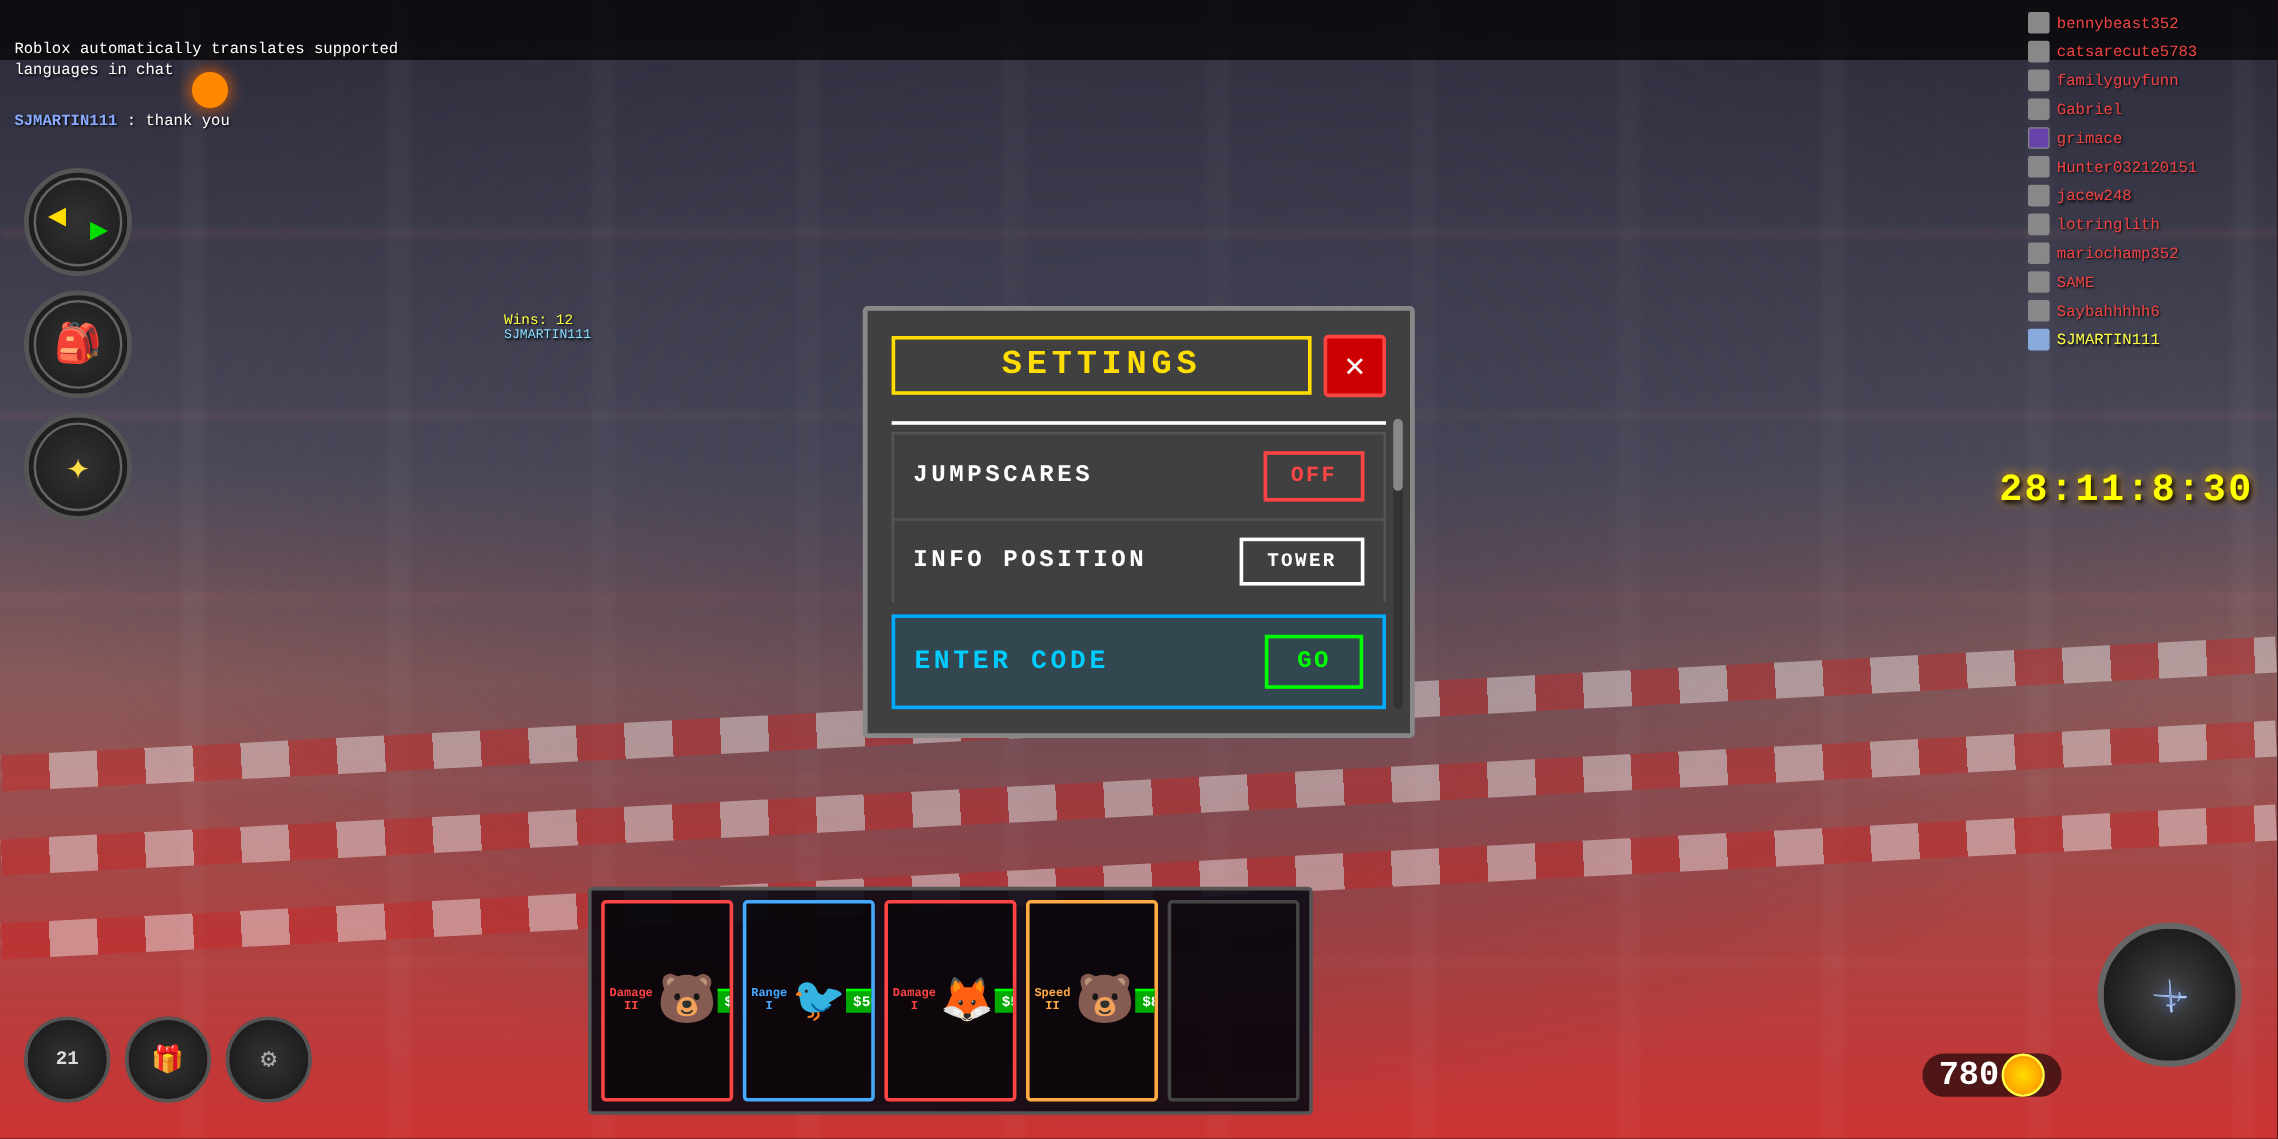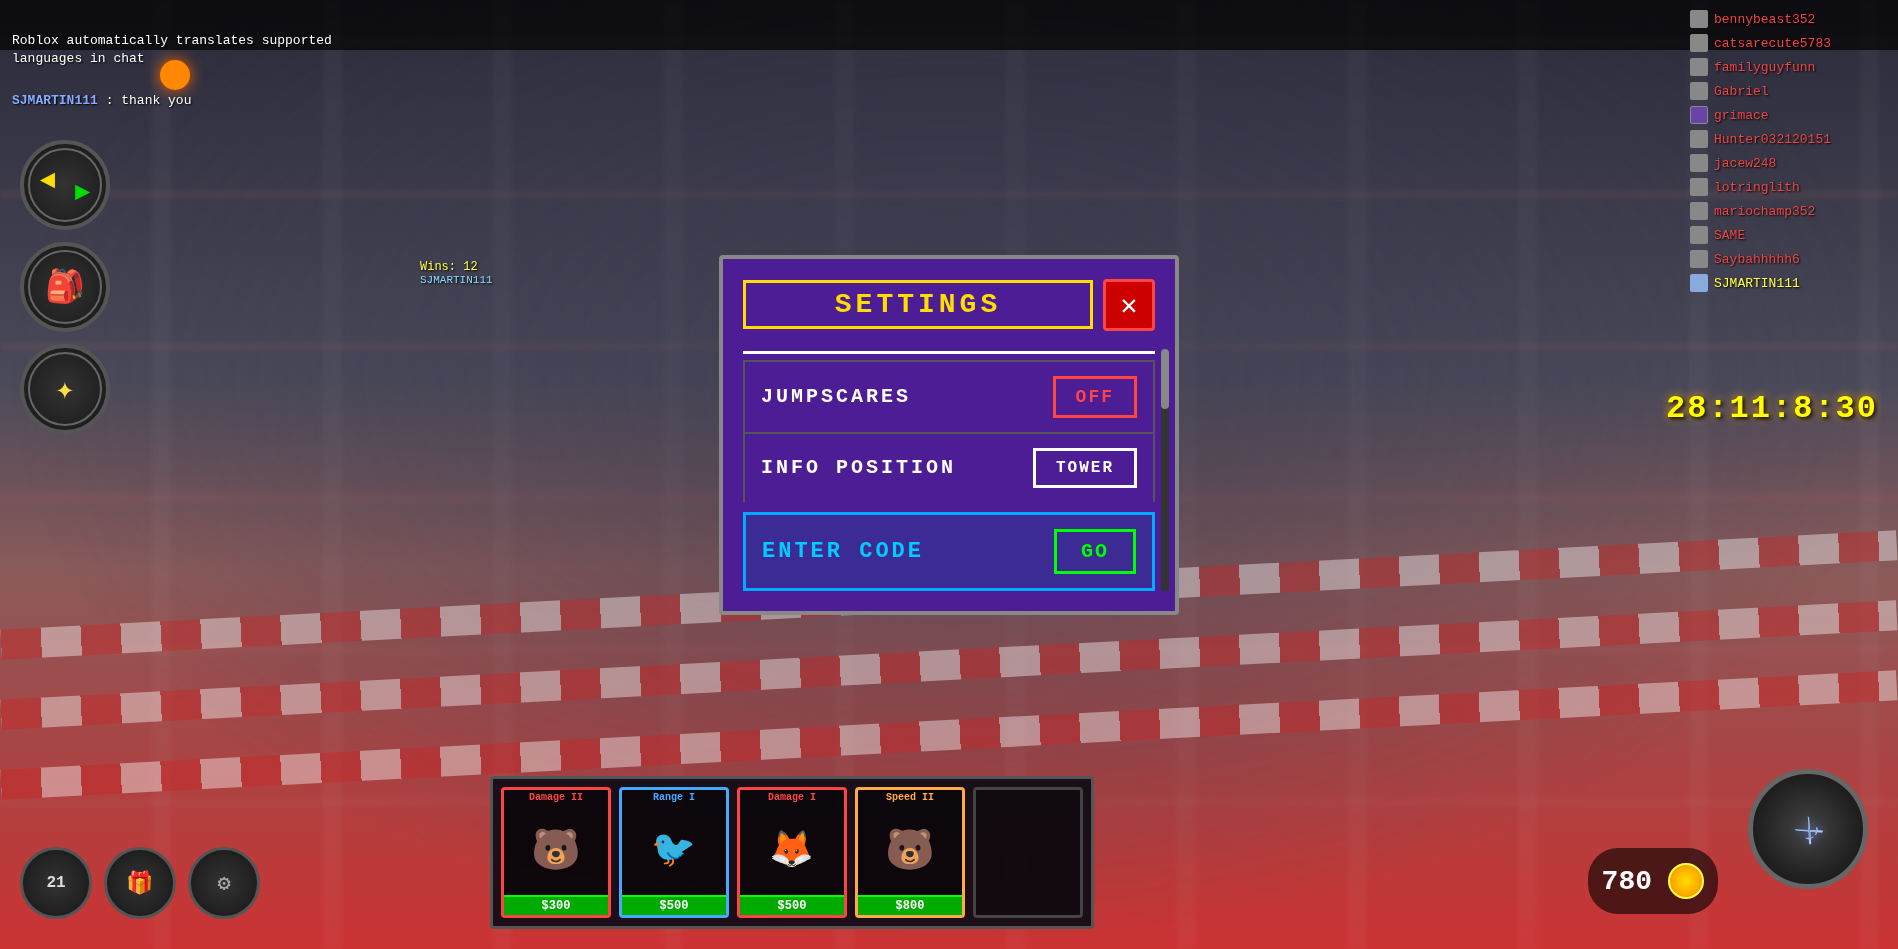--- a/index.html
+++ b/index.html
@@ -217,25 +217,25 @@
       background: rgba(10, 10, 20, 0.9);
       border: 3px solid #555;
       border-radius: 4px;
       padding: 8px;
       display: flex;
       gap: 8px;
     }
 
     .unit-slot {
       width: 110px;
-      height: 131px;
+      height: 168px;
       border: 3px solid #888;
       border-radius: 4px;
       display: flex;
-      flex-direction: column;
+      flex-direction: row;
       align-items: center;
       justify-content: flex-start;
       overflow: hidden;
       position: relative;
       background: rgba(0,0,0,0.5);
       cursor: pointer;
     }
 
     .unit-slot.empty {
       border: 3px solid #444;
@@ -278,21 +278,21 @@
       position: absolute;
       inset: 0;
       z-index: 100;
       display: flex;
       align-items: center;
       justify-content: center;
     }
 
     .settings-modal {
       width: 460px;
-      background: #4c1d95;
+      background: #404040;
       border: 4px solid #888;
       border-radius: 4px;
       padding: 20px;
       position: relative;
       margin-top: -80px;
     }
 
     .settings-title-bar {
       display: flex;
       align-items: center;
@@ -466,23 +466,23 @@
     .bonnie-num { color: #aaaaff; font-size: 22px; }
 
     
     .coin-display {
       position: absolute;
       bottom: 35px;
       right: 180px;
       z-index: 10;
       display: flex;
       align-items: center;
-      gap: 16px;
+      gap: 2px;
       background: rgba(0,0,0,0.6);
-      padding: 15px 14px;
+      padding: 0 14px;
       border-radius: 30px;
     }
 
     .coin-amount {
       color: white;
       font-size: 28px;
       font-weight: bold;
       font-family: 'Courier New', monospace;
     }
 

